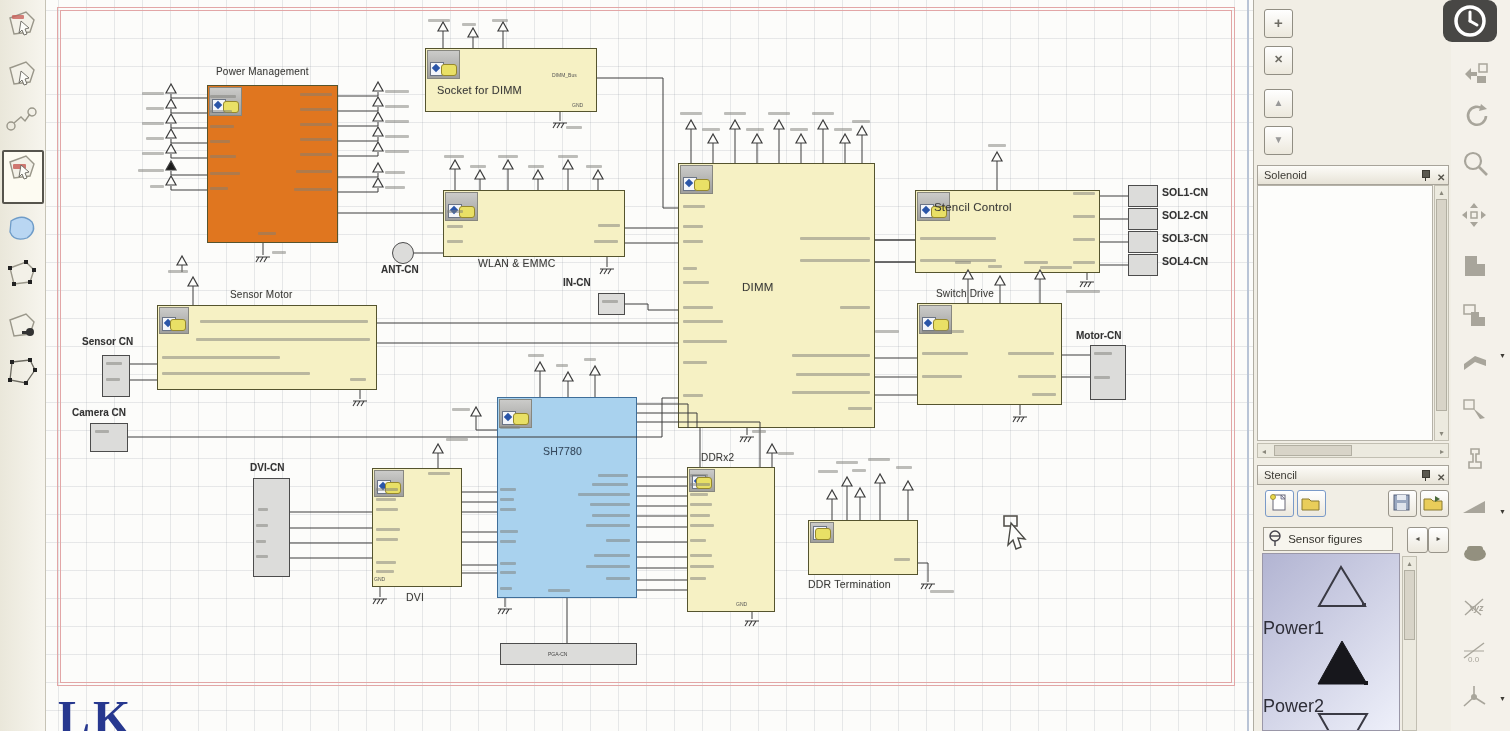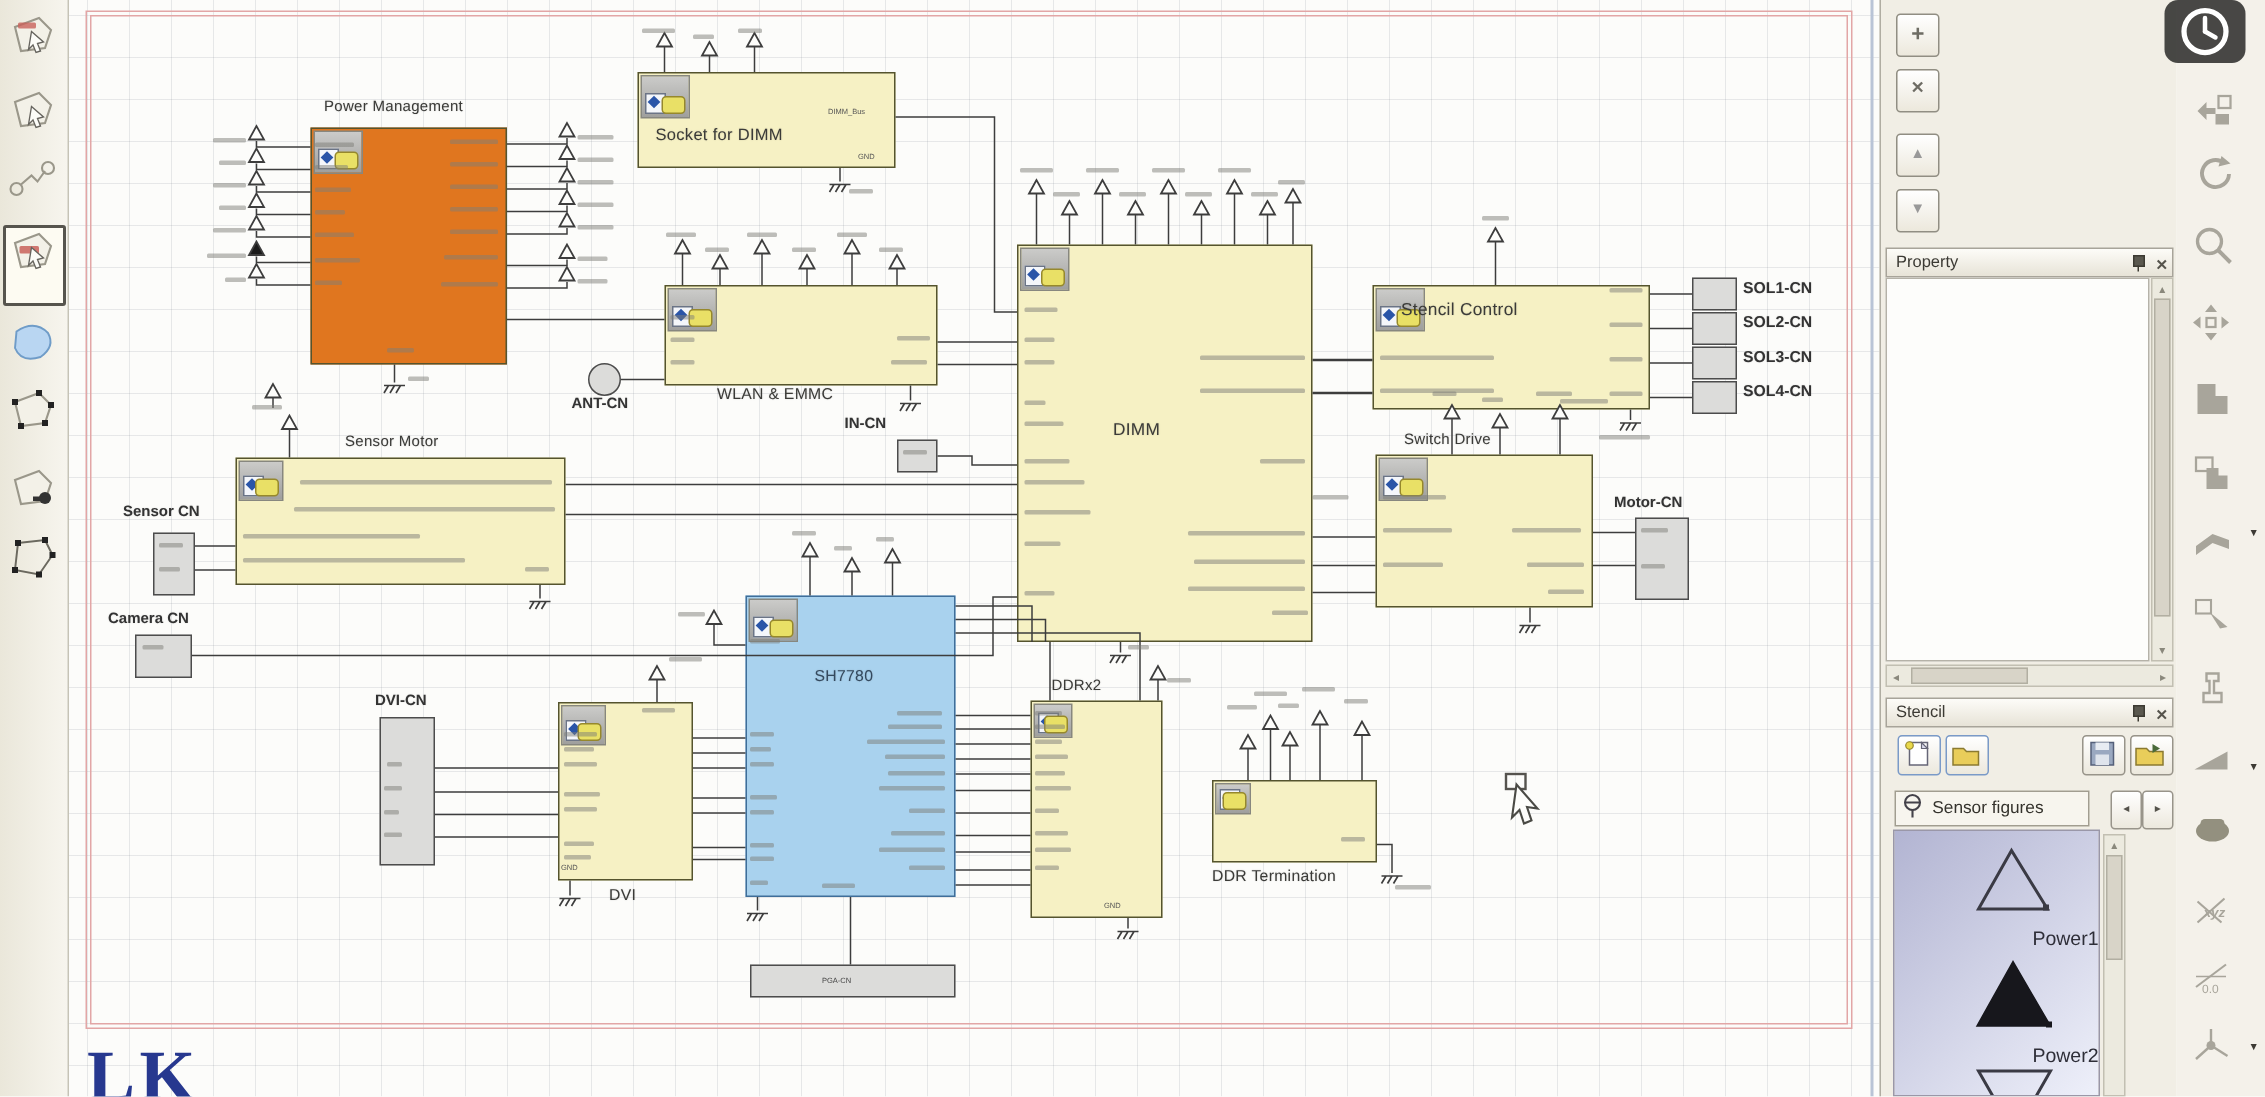--- a/index.html
+++ b/index.html
@@ -56,21 +56,21 @@
   .sarrow{position:absolute;font-size:8px;color:#8a887c;text-align:center;width:100%}
   .tbtn{position:absolute;width:27px;height:25px;border:1px solid #98948a;border-radius:3px;
         background:linear-gradient(#ffffff,#ece8dd)}
   .tbtn.hl{border-color:#7a9ac8}
   .stab{position:absolute;border:1px solid #a19d90;background:#f7f5ee;box-sizing:border-box;
         font-size:11.5px;color:#35332d;line-height:22px}
   .spin{position:absolute;width:19px;height:24px;border:1px solid #98948a;border-radius:3px;
         background:linear-gradient(#ffffff,#ece8dd);text-align:center;font-size:8px;color:#55534b;line-height:22px}
   #slist{position:absolute;left:1262px;top:553px;width:138px;height:178px;z-index:7;
          background:linear-gradient(135deg,#b2b4d2,#eef0fa);border:1px solid #9a97a8;box-sizing:border-box;overflow:hidden}
-  .sitem-label{position:absolute;width:100%;text-align:right;font-size:13px;color:#2e2e38}
+  .sitem-label{position:absolute;width:100%;text-align:left;font-size:18px;color:#2e2e38}
 
   
   #clockbadge{position:absolute;left:1443px;top:0;width:54px;height:42px;background:rgba(58,58,56,.93);
               border-radius:9px;z-index:9}
   
   #cursor{position:absolute;left:1002px;top:514px;z-index:30}
 </style>
 </head>
 <body>
 
@@ -592,21 +592,21 @@
       </svg></div>
   </div>
 
 <div id="dock">
   <div class="navbtn" style="top:9px">+</div>
   <div class="navbtn" style="top:46px;font-size:11px">✕</div>
   <div class="navbtn" style="top:89px;font-size:10px;color:#999">▲</div>
   <div class="navbtn" style="top:126px;font-size:10px;color:#999">▼</div>
 
   <div class="phead" style="top:165px">
-    <span>Property</span>
+    <span>Solenoid</span>
     <span class="pin-ic" style="left:163px"></span>
     <span class="x-ic" style="left:179px">✕</span>
   </div>
   <div class="pbody" style="top:185px;width:176px;height:256px"></div>
   <div class="sbar" style="left:180px;top:185px;width:15px;height:256px">
     <div class="sarrow" style="top:2px">▴</div>
     <div class="sthumb" style="left:1px;top:13px;width:11px;height:212px"></div>
     <div class="sarrow" style="bottom:2px">▾</div>
   </div>
   <div class="sbar" style="left:3px;top:443px;width:192px;height:15px">

